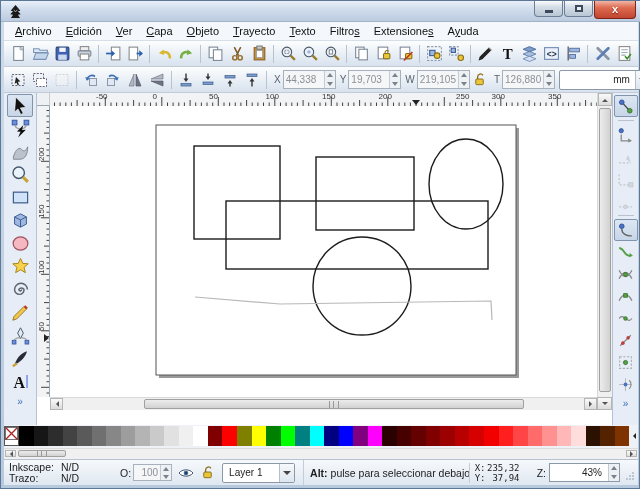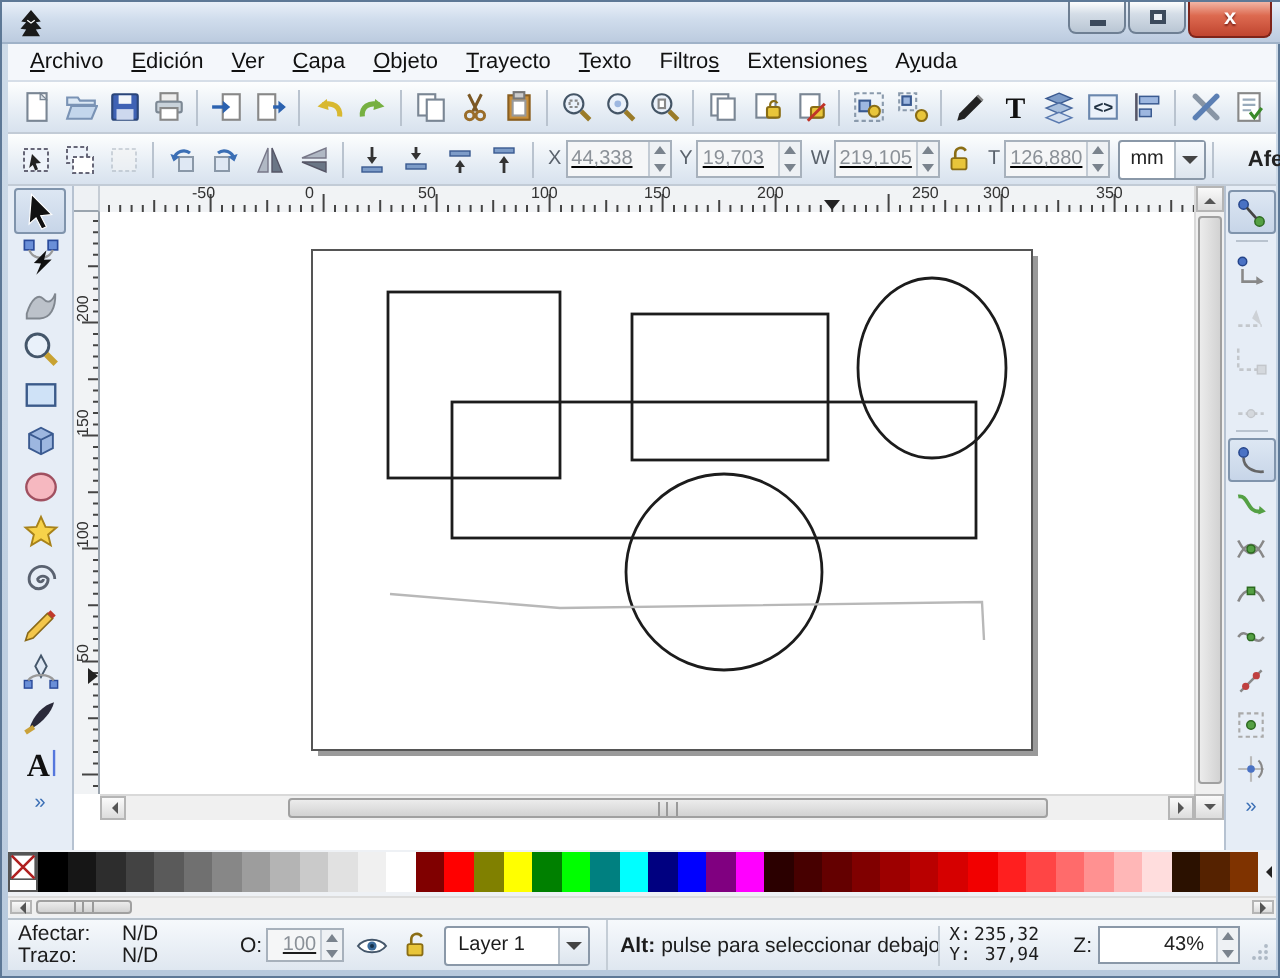--- a/index.html
+++ b/index.html
@@ -28,30 +28,30 @@
   
   .toolbar{position:absolute;left:3px;width:634px;height:26px;box-sizing:border-box;
     background:linear-gradient(#fdfefe,#e2eaf3 70%,#d8e2ee);border-bottom:1px solid #c2cbd6;
     display:flex;align-items:center;padding:0 3px;}
   .toolbar.commands{top:40px;}
   .toolbar.controls{top:66px;}
   .tbtn{width:22px;height:22px;display:inline-flex;align-items:center;justify-content:center;border-radius:2px;flex:none;}
   .sep{width:1px;height:18px;background:#b9c3cf;margin:0 3px;flex:none;}
   .fld{display:inline-flex;align-items:center;margin-left:4px;flex:none;}
   .fld label{font-size:10px;color:#5a626c;margin-right:2px;}
-  .spin{display:inline-flex;height:17px;border:1px solid #a7b1bc;background:#f5f6f7;align-items:center;text-decoration:underline;}
+  .spin{display:inline-flex;height:17px;border:1px solid #a7b1bc;background:#f5f6f7;align-items:center;}
   .spinval{font-size:10px;color:#8b9198;padding:0 2px;min-width:36px;text-align:left;}
   .arr{display:flex;flex-direction:column;width:10px;height:100%;border-left:1px solid #c3cbd4;}
   .arr i{flex:1;display:block;position:relative;background:#eef1f4;}
   .arr i::after{content:"";position:absolute;left:2px;border-left:3px solid transparent;border-right:3px solid transparent;}
   .arr i.up::after{top:2px;border-bottom:4px solid #7a838d;}
   .arr i.dn::after{top:2px;border-top:4px solid #7a838d;}
   .lockbtn{width:16px;height:16px;margin:0 2px;flex:none;}
   .unitbox{display:inline-flex;height:18px;border:1px solid #8a98a8;background:#fff;align-items:center;margin-left:4px;border-radius:2px;flex:none;}
-  .unitbox .uval{font-size:10px;color:#222;padding:0 5px;}
+  .unitbox .uval{font-size:10px;color:#222;padding:0 5px;margin-left:48px;}
   .ddbtn{width:14px;height:100%;border-left:1px solid #b4bec8;background:linear-gradient(#f6f9fc,#dde5ee);position:relative;}
   .ddbtn::after{content:"";position:absolute;left:3px;top:7px;border-left:4px solid transparent;border-right:4px solid transparent;border-top:4px solid #444;}
   .affect{font-size:11px;font-weight:bold;color:#222;margin-left:14px;flex:none;}
   
   .main{position:absolute;left:3px;top:92px;width:634px;height:332px;background:#fff;}
   .toolbox{position:absolute;left:0;top:0;width:33px;height:332px;background:#e6edf6;
     border-right:1px solid #b6c2d1;box-sizing:border-box;padding-top:1px;}
   .tool{width:26px;height:23px;margin:0 auto;display:flex;align-items:center;justify-content:center;border-radius:2px;border:1px solid transparent;box-sizing:border-box;}
   .tool.selected{background:linear-gradient(#dde7f3,#c7d5e8);border-color:#8094ac;}
   .tb-overflow{font-size:10px;color:#3b6fb5;text-align:center;margin-top:3px;}
@@ -753,21 +753,21 @@
         </div>
       <div class="sb-btn" style="right:1px;top:1px;width:11px;height:7px;">
           <span class="tri rt"></span>
         </div>
     </div>
   </div>
 
   <div class="statusbar">
     <div class="fs-block">
       <div class="fs-row">
-          <span class="lbl">Afectar:</span>
+          <span class="lbl">Inkscape:</span>
           <span>N/D</span>
         </div>
       <div class="fs-row">
           <span class="lbl">Trazo:</span>
           <span>N/D</span>
         </div>
     </div>
     <span class="o-label">O:</span>
     <span class="spin small">
         <span class="spinval">100</span>

